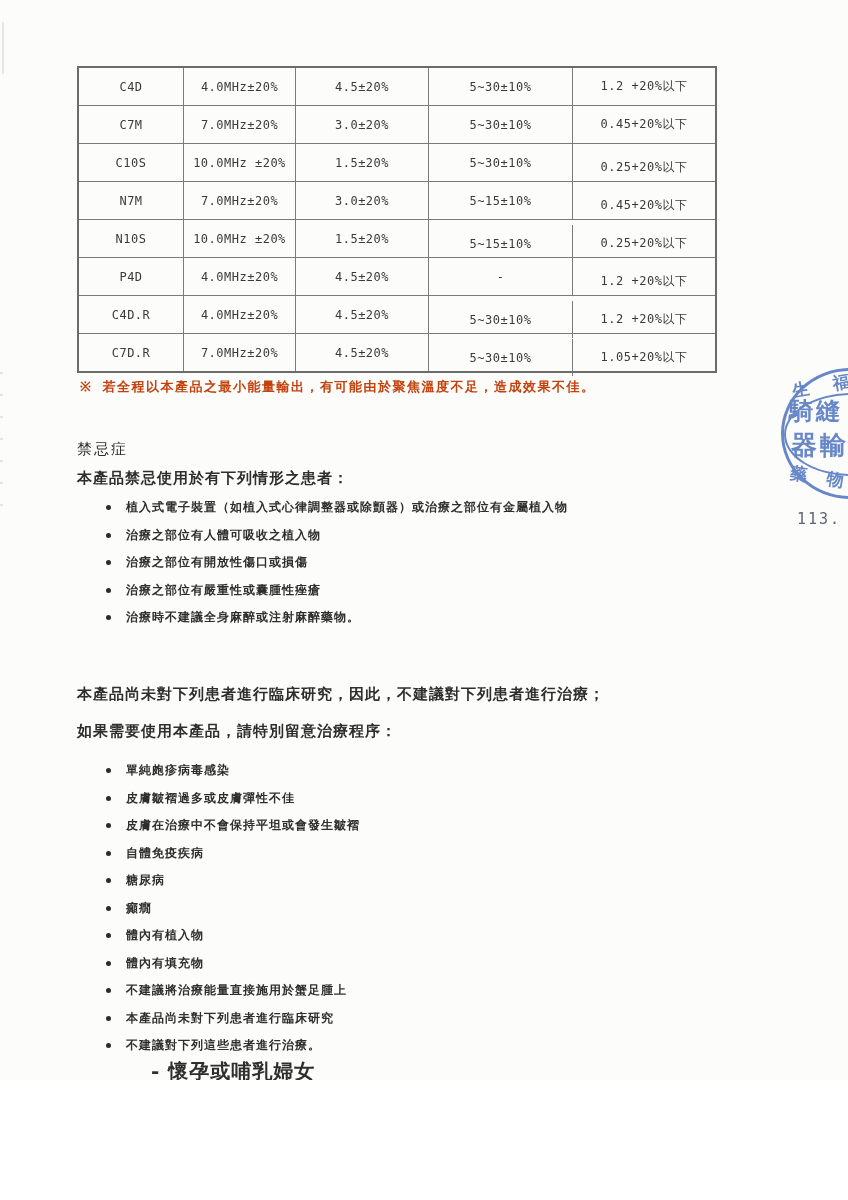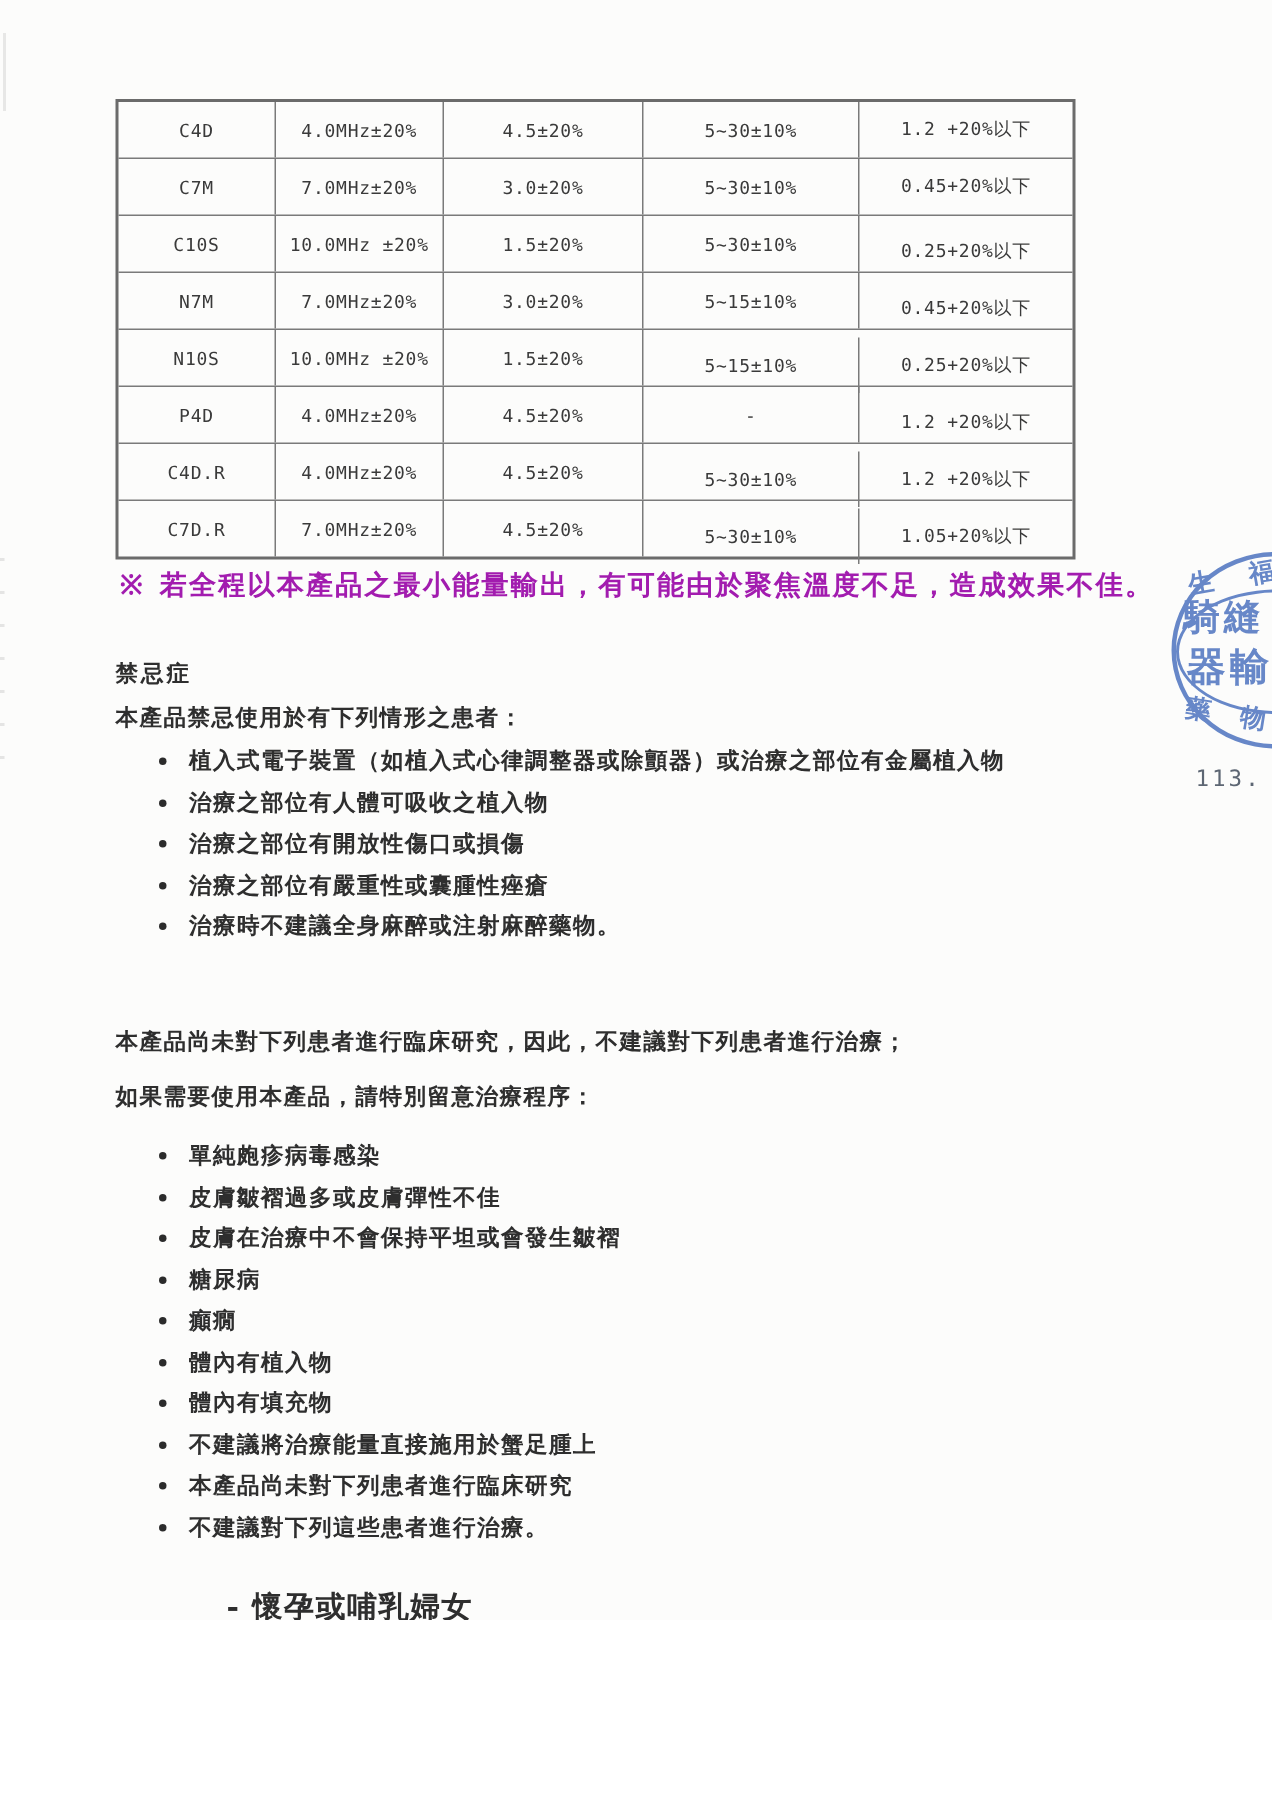--- a/index.html
+++ b/index.html
@@ -39,41 +39,41 @@
   }
   .t-cell.c5{border-right:none;}
   .t-row:nth-of-type(n+3) .c5{transform:translateY(5px);}
   .t-row:nth-of-type(5) .c4,
   .t-row:nth-of-type(7) .c4,
   .t-row:nth-of-type(8) .c4{transform:translateY(5px);}
 
   
   .footnote{
     position:absolute;left:80px;top:377px;width:640px;
-    color:#a21caf;font-size:18px;font-weight:bold;letter-spacing:1.5px;
+    color:#c2410c;font-size:13px;font-weight:bold;letter-spacing:1.5px;
     white-space:nowrap;
   }
   .footnote .marker{margin-right:10px;}
 
   
-  .heading{position:absolute;left:77px;top:440px;font-size:15px;font-weight:700;letter-spacing:2px;}
+  .heading{position:absolute;left:77px;top:440px;font-size:15px;font-weight:400;letter-spacing:2px;}
   .para{position:absolute;left:77px;width:660px;font-size:15px;font-weight:600;letter-spacing:1px;white-space:nowrap;}
   .para.intro{top:469px;}
   .para.p1{top:685px;}
   .para.p2{top:722px;}
 
   .blist{position:absolute;left:106px;width:620px;}
   .blist.l1{top:498px;}
   .blist.l2{top:761px;}
   .b-item{display:flex;align-items:flex-start;margin-bottom:8.5px;min-height:19px;}
   .b-dot{
     flex:0 0 auto;width:5px;height:5px;border-radius:50%;
     background:#2b2b2b;margin:7px 15px 0 0;
   }
-  .b-text{font-size:15px;font-weight:600;letter-spacing:1px;line-height:19px;white-space:nowrap;}
+  .b-text{font-size:12px;font-weight:600;letter-spacing:1px;line-height:19px;white-space:nowrap;}
   .sub-item{position:absolute;left:151px;top:1058px;font-size:20px;font-weight:600;letter-spacing:1px;}
 
   
   .stamp{
     position:absolute;left:781px;top:368px;width:138px;height:131px;
     color:#5b7ec4;opacity:.92;
   }
   .stamp-ring{
     position:absolute;left:0;top:0;right:0;bottom:0;
     border:3px solid currentColor;border-radius:50%;
@@ -224,20 +224,24 @@
       <div class="b-item">
         <span class="b-dot"></span>
         <span class="b-text">皮膚皺褶過多或皮膚彈性不佳</span>
       </div>
 
       <div class="b-item">
         <span class="b-dot"></span>
         <span class="b-text">皮膚在治療中不會保持平坦或會發生皺褶</span>
       </div>
 
+      <div class="b-item">
+        <span class="b-dot"></span>
+        <span class="b-text">自體免疫疾病</span>
+      </div>
 
       <div class="b-item">
         <span class="b-dot"></span>
         <span class="b-text">糖尿病</span>
       </div>
 
       <div class="b-item">
         <span class="b-dot"></span>
         <span class="b-text">癲癇</span>
       </div>

